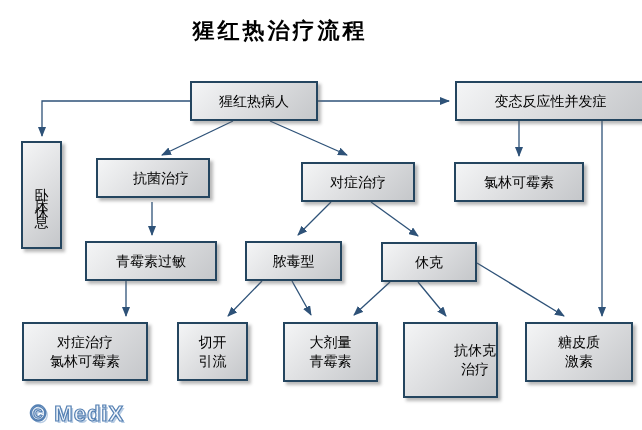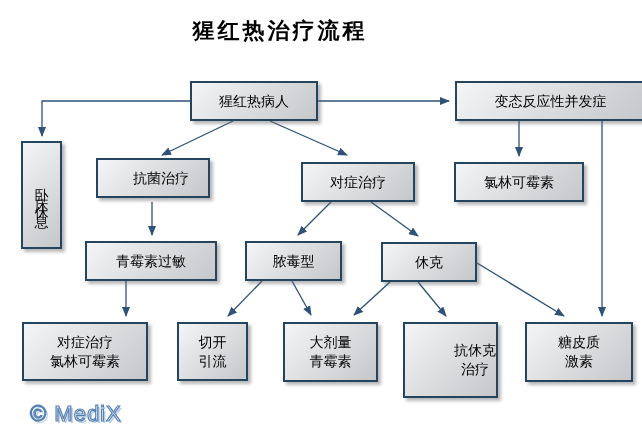--- a/index.html
+++ b/index.html
@@ -64,21 +64,21 @@
     writing-mode: vertical-rl;
     text-orientation: upright;
     letter-spacing: 9px;
     font-size: 14px;
   }
   .logo {
     position: absolute;
     left: 30px;
     top: 401px;
     font-size: 22px;
-    font-weight: normal;
+    font-weight: bold;
     letter-spacing: 1px;
     color: #f2f6fb;
     -webkit-text-stroke: 1.2px #5580b3;
     text-shadow: 2px 2px 0 #b9cde4;
   }
 </style>
 </head>
 <body>
 
 <div class="canvas">

